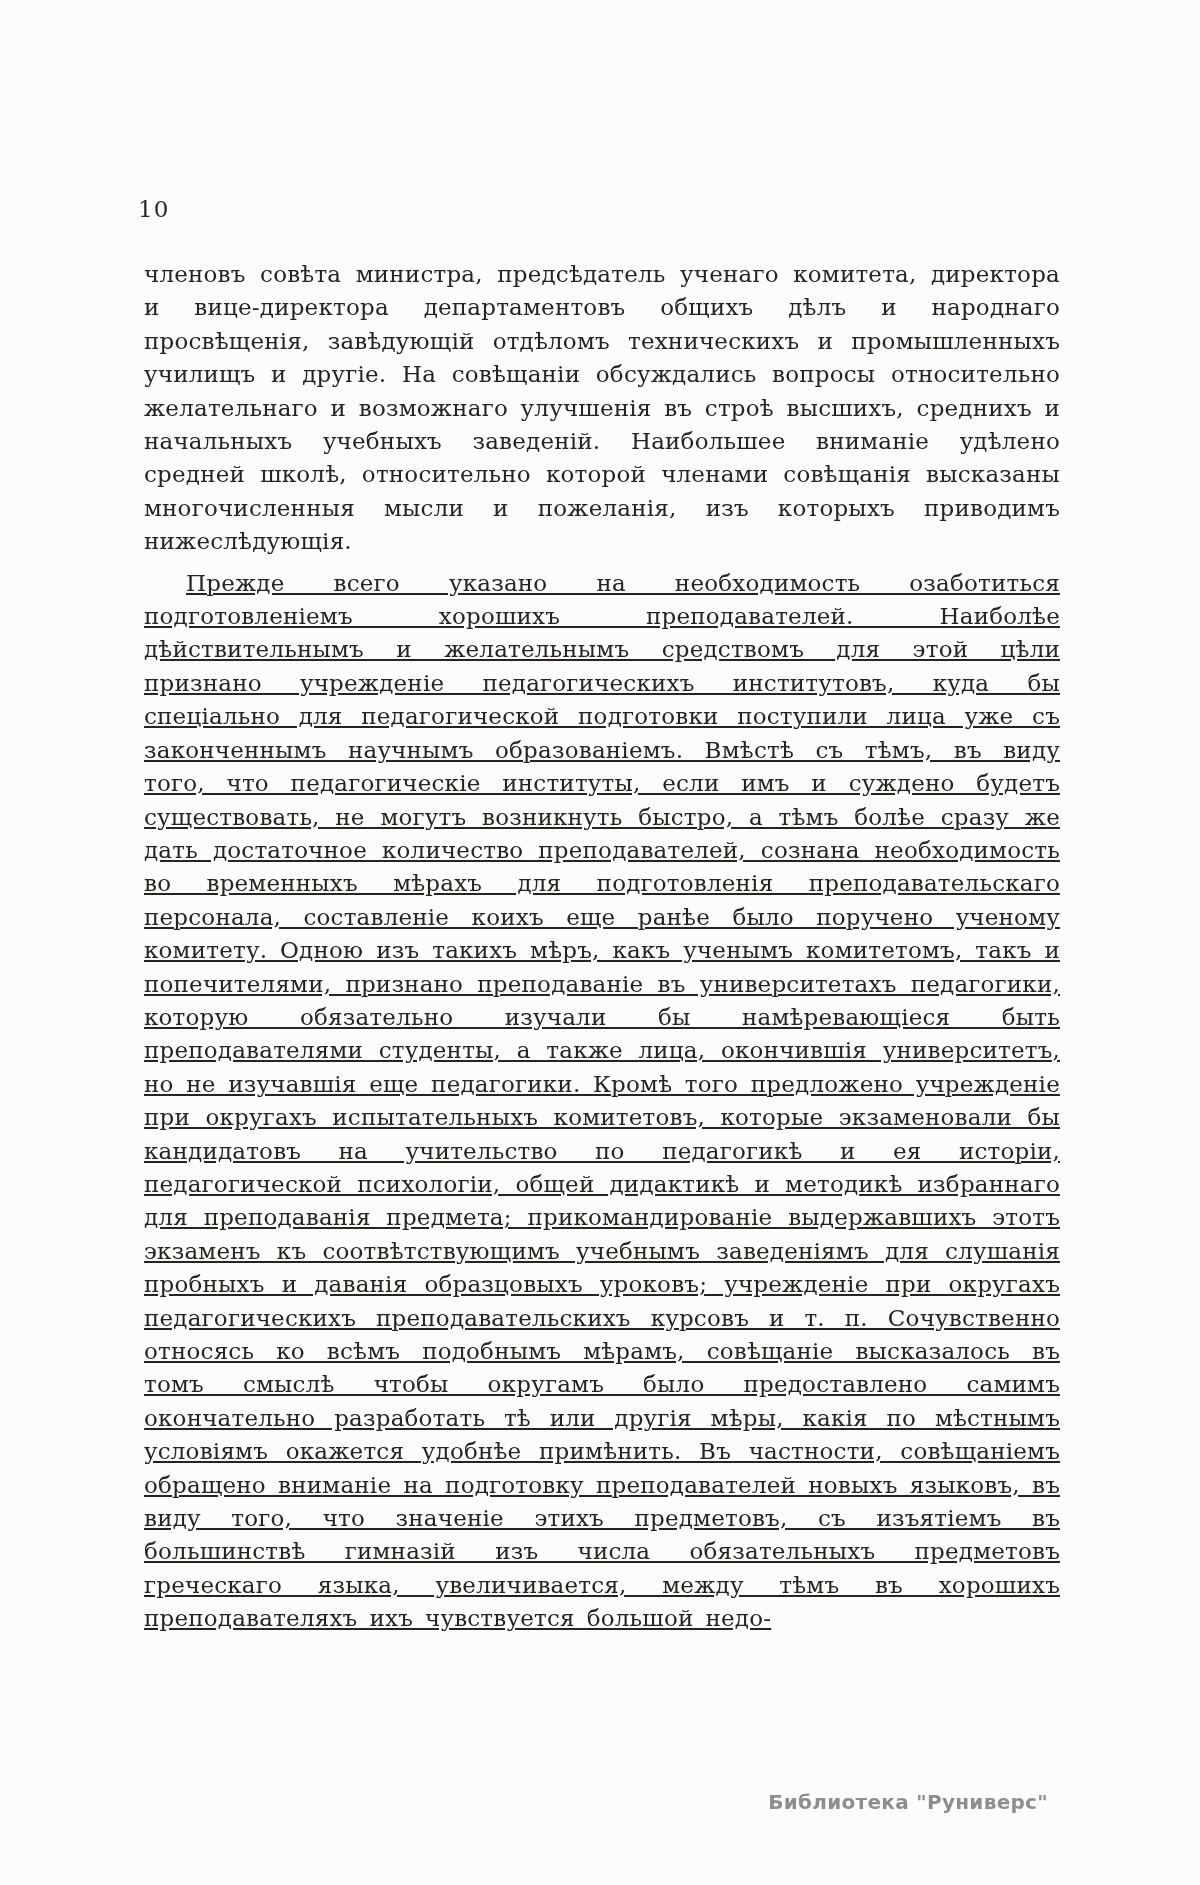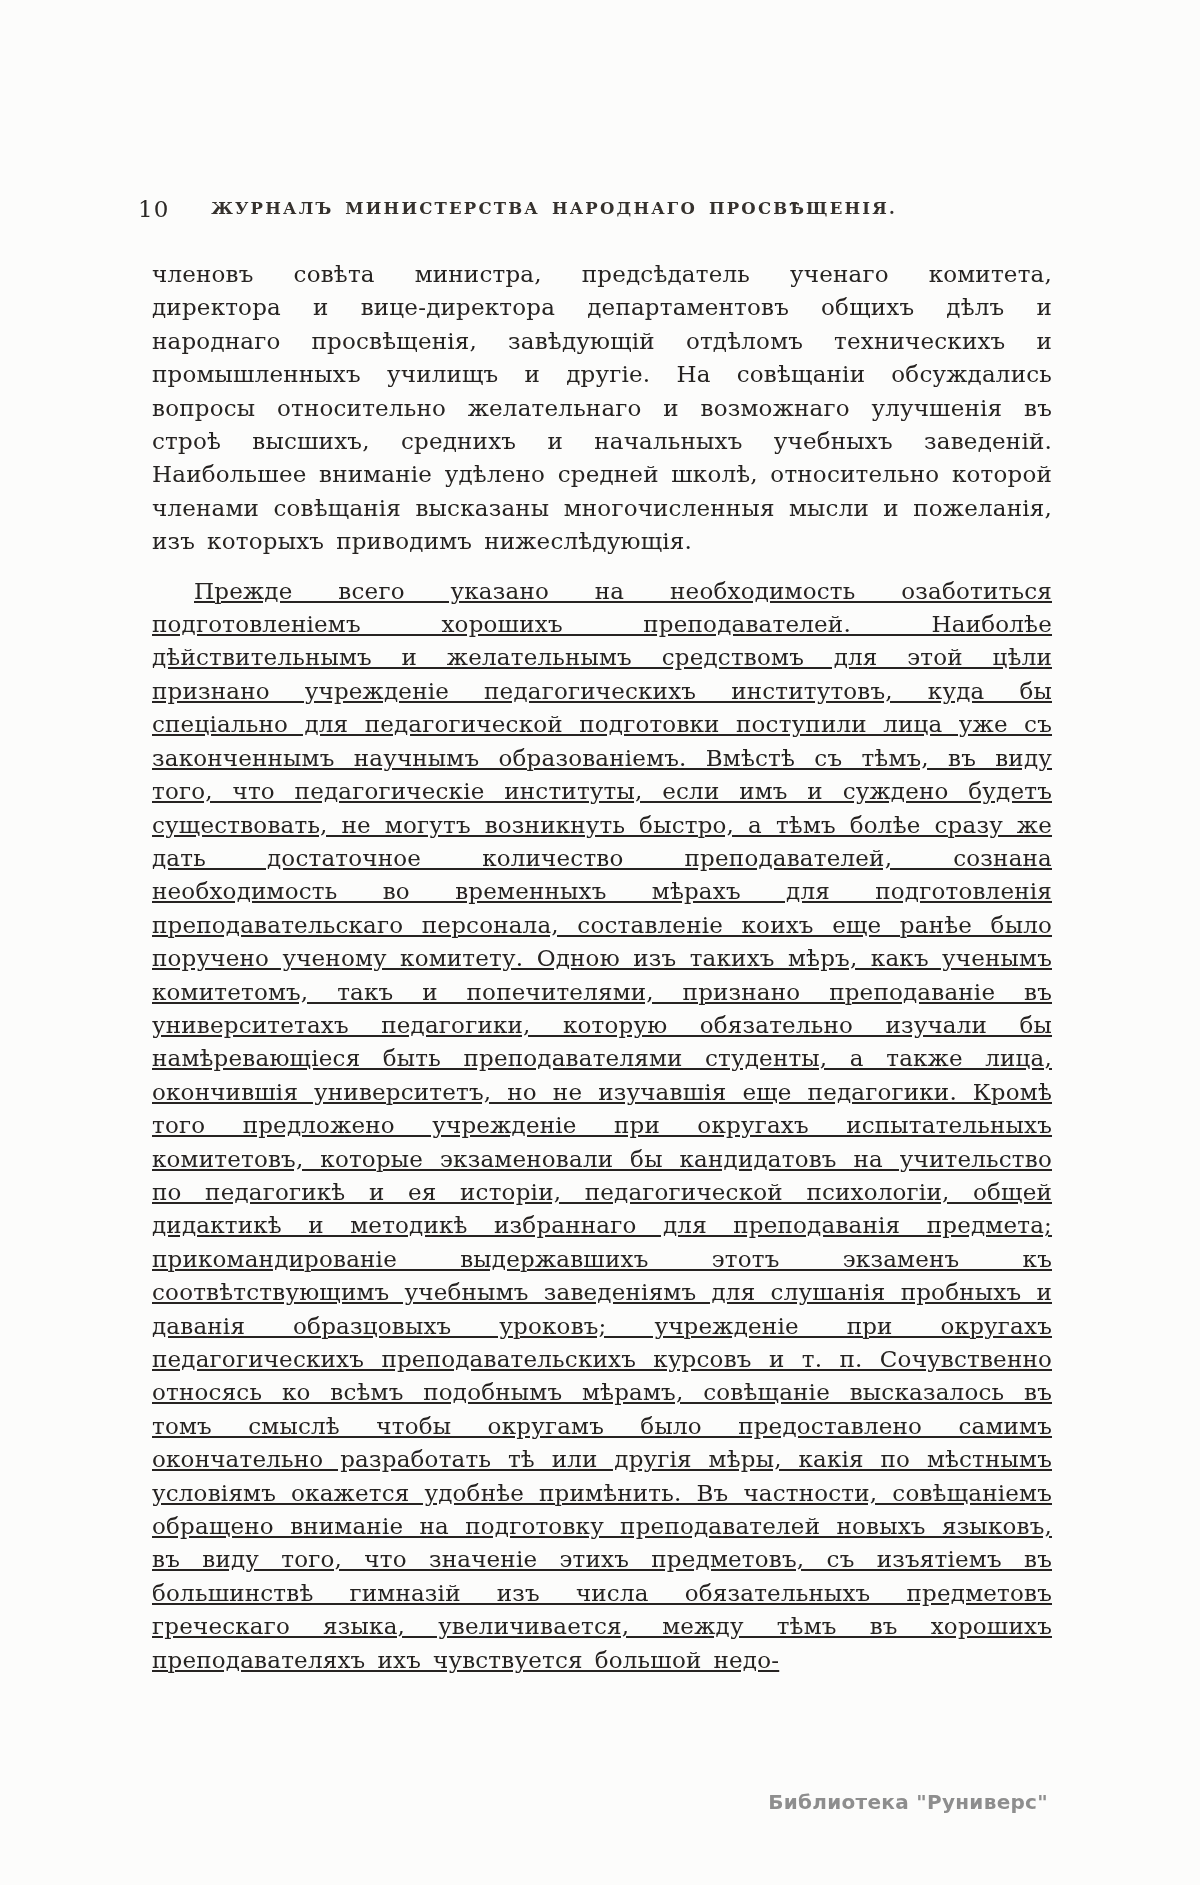--- a/index.html
+++ b/index.html
@@ -51,21 +51,21 @@
   }
   .body-text {
     width: 932px;
     font-size: 23px;
     line-height: 33.4px;
     text-align: justify;
     word-spacing: 4.5px;
     letter-spacing: 0.2px;
   }
   .body-text p {
-    margin: 16px;
+    margin: 8px;
   }
   .body-text p.indented {
     text-indent: 42px;
     text-decoration: underline;
   }
   .watermark {
     position: absolute;
     top: 1790px;
     right: 152px;
     font-family: "DejaVu Sans", sans-serif;
@@ -75,21 +75,20 @@
     letter-spacing: 0.3px;
   }
 </style>
 </head>
 <body>
 
 <div class="page">
 
   <div class="page-header">
     <span class="page-number">10</span>
-    <span class="journal-title">ЖУРНАЛЪ МИНИСТЕРСТВА НАРОДНАГО ПРОСВѢЩЕНІЯ.</span>
   </div>
 
   <div class="body-text">
     <p>членовъ совѣта министра, предсѣдатель ученаго комитета, директора и вице-директора департаментовъ общихъ дѣлъ и народнаго просвѣщенія, завѣдующій отдѣломъ техническихъ и промышленныхъ училищъ и другіе. На совѣщаніи обсуждались вопросы относительно желательнаго и возможнаго улучшенія въ строѣ высшихъ, среднихъ и начальныхъ учебныхъ заведеній. Наибольшее вниманіе удѣлено средней школѣ, относительно которой членами совѣщанія высказаны многочисленныя мысли и пожеланія, изъ которыхъ приводимъ нижеслѣдующія.</p>
     <p class="indented">Прежде всего указано на необходимость озаботиться подготовленіемъ хорошихъ преподавателей. Наиболѣе дѣйствительнымъ и желательнымъ средствомъ для этой цѣли признано учрежденіе педагогическихъ институтовъ, куда бы спеціально для педагогической подготовки поступили лица уже съ законченнымъ научнымъ образованіемъ. Вмѣстѣ съ тѣмъ, въ виду того, что педагогическіе институты, если имъ и суждено будетъ существовать, не могутъ возникнуть быстро, а тѣмъ болѣе сразу же дать достаточное количество преподавателей, сознана необходимость во временныхъ мѣрахъ для подготовленія преподавательскаго персонала, составленіе коихъ еще ранѣе было поручено ученому комитету. Одною изъ такихъ мѣръ, какъ ученымъ комитетомъ, такъ и попечителями, признано преподаваніе въ университетахъ педагогики, которую обязательно изучали бы намѣревающіеся быть преподавателями студенты, а также лица, окончившія университетъ, но не изучавшія еще педагогики. Кромѣ того предложено учрежденіе при округахъ испытательныхъ комитетовъ, которые экзаменовали бы кандидатовъ на учительство по педагогикѣ и ея исторіи, педагогической психологіи, общей дидактикѣ и методикѣ избраннаго для преподаванія предмета; прикомандированіе выдержавшихъ этотъ экзаменъ къ соотвѣтствующимъ учебнымъ заведеніямъ для слушанія пробныхъ и даванія образцовыхъ уроковъ; учрежденіе при округахъ педагогическихъ преподавательскихъ курсовъ и т. п. Сочувственно относясь ко всѣмъ подобнымъ мѣрамъ, совѣщаніе высказалось въ томъ смыслѣ чтобы округамъ было предоставлено самимъ окончательно разработать тѣ или другія мѣры, какія по мѣстнымъ условіямъ окажется удобнѣе примѣнить. Въ частности, совѣщаніемъ обращено вниманіе на подготовку преподавателей новыхъ языковъ, въ виду того, что значеніе этихъ предметовъ, съ изъятіемъ въ большинствѣ гимназій изъ числа обязательныхъ предметовъ греческаго языка, увеличивается, между тѣмъ въ хорошихъ преподавателяхъ ихъ чувствуется большой недо-</p>
   </div>
 
   <div class="watermark">Библиотека "Руниверс"</div>
 
 </div>

